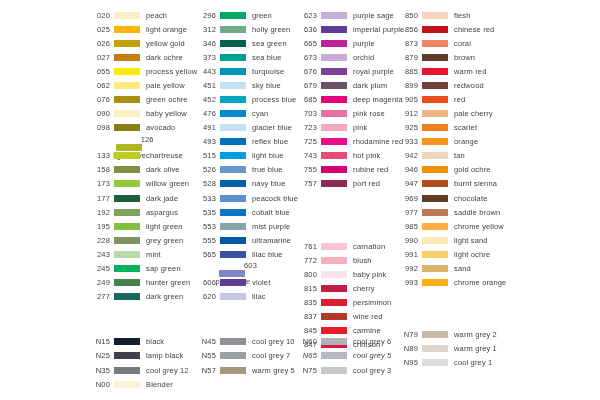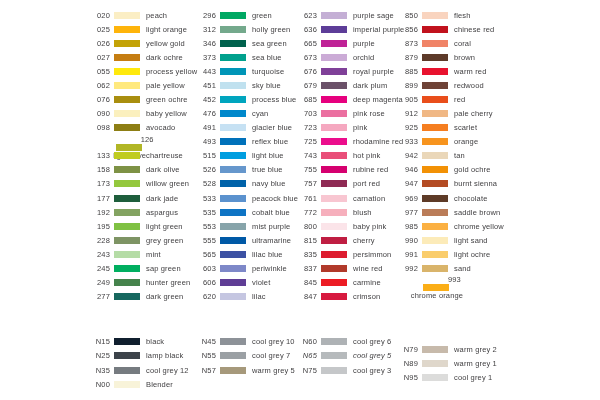--- a/index.html
+++ b/index.html
@@ -209,21 +209,21 @@
         <div class="row" style="height: 14.07px;">
           <span class="code">555</span>
           <span class="swatch" style="background: rgb(0, 89, 166);"></span>
           <span class="name">ultramarine</span>
         </div>
         <div class="row" style="height: 14.07px;">
           <span class="code">565</span>
           <span class="swatch" style="background: rgb(60, 81, 163);"></span>
           <span class="name">lilac blue</span>
         </div>
-        <div class="row" style="height: 14.07px;">
+        <div class="row" style="height: 14.07px; flex-direction: column;">
           <span class="code">603</span>
           <span class="swatch" style="background: rgb(126, 136, 200);"></span>
           <span class="name">periwinkle</span>
         </div>
         <div class="row" style="height: 14.07px;">
           <span class="code">606</span>
           <span class="swatch" style="background: rgb(95, 61, 149);"></span>
           <span class="name">violet</span>
         </div>
         <div class="row" style="height: 14.07px;">
@@ -291,21 +291,21 @@
         <div class="row" style="height: 14.07px;">
           <span class="code">755</span>
           <span class="swatch" style="background: rgb(213, 0, 111);"></span>
           <span class="name">rubine red</span>
         </div>
         <div class="row" style="height: 14.07px;">
           <span class="code">757</span>
           <span class="swatch" style="background: rgb(143, 42, 84);"></span>
           <span class="name">port red</span>
         </div>
-        <div class="row" style="height: 14.07px;">
+        <div class="row" style="height: 14.07px; margin-top: 48px;">
           <span class="code">761</span>
           <span class="swatch" style="background: rgb(248, 198, 209);"></span>
           <span class="name">carnation</span>
         </div>
         <div class="row" style="height: 14.07px;">
           <span class="code">772</span>
           <span class="swatch" style="background: rgb(246, 175, 188);"></span>
           <span class="name">blush</span>
         </div>
         <div class="row" style="height: 14.07px;">
@@ -428,21 +428,21 @@
         <div class="row" style="height: 14.07px;">
           <span class="code">991</span>
           <span class="swatch" style="background: rgb(250, 205, 108);"></span>
           <span class="name">light ochre</span>
         </div>
         <div class="row" style="height: 14.07px;">
           <span class="code">992</span>
           <span class="swatch" style="background: rgb(217, 180, 107);"></span>
           <span class="name">sand</span>
         </div>
-        <div class="row" style="height: 14.07px; flex-direction: column;">
+        <div class="row" style="height: 14.07px;">
           <span class="code">993</span>
           <span class="swatch" style="background: rgb(251, 174, 23);"></span>
           <span class="name">chrome orange</span>
         </div>
       </div>
     </div>
   <div id="neutral-grid">
       <div class="col" style="left: 62px; top: 334.6px;">
         <div class="row" style="height: 14.2px;">
           <span class="code">N15</span>
@@ -492,21 +492,21 @@
           <span class="code">N65</span>
           <span class="swatch" style="background: rgb(182, 186, 188);"></span>
           <span class="name">cool grey 5</span>
         </div>
         <div class="row" style="height: 14.2px;">
           <span class="code">N75</span>
           <span class="swatch" style="background: rgb(197, 199, 201);"></span>
           <span class="name">cool grey 3</span>
         </div>
       </div>
-      <div class="col" style="left: 370px; top: 342px;">
+      <div class="col" style="left: 370px; top: 327px;">
         <div class="row" style="height: 14.2px;">
           <span class="code">N79</span>
           <span class="swatch" style="background: rgb(199, 186, 171);"></span>
           <span class="name">warm grey 2</span>
         </div>
         <div class="row" style="height: 14.2px;">
           <span class="code">N89</span>
           <span class="swatch" style="background: rgb(223, 215, 203);"></span>
           <span class="name">warm grey 1</span>
         </div>

